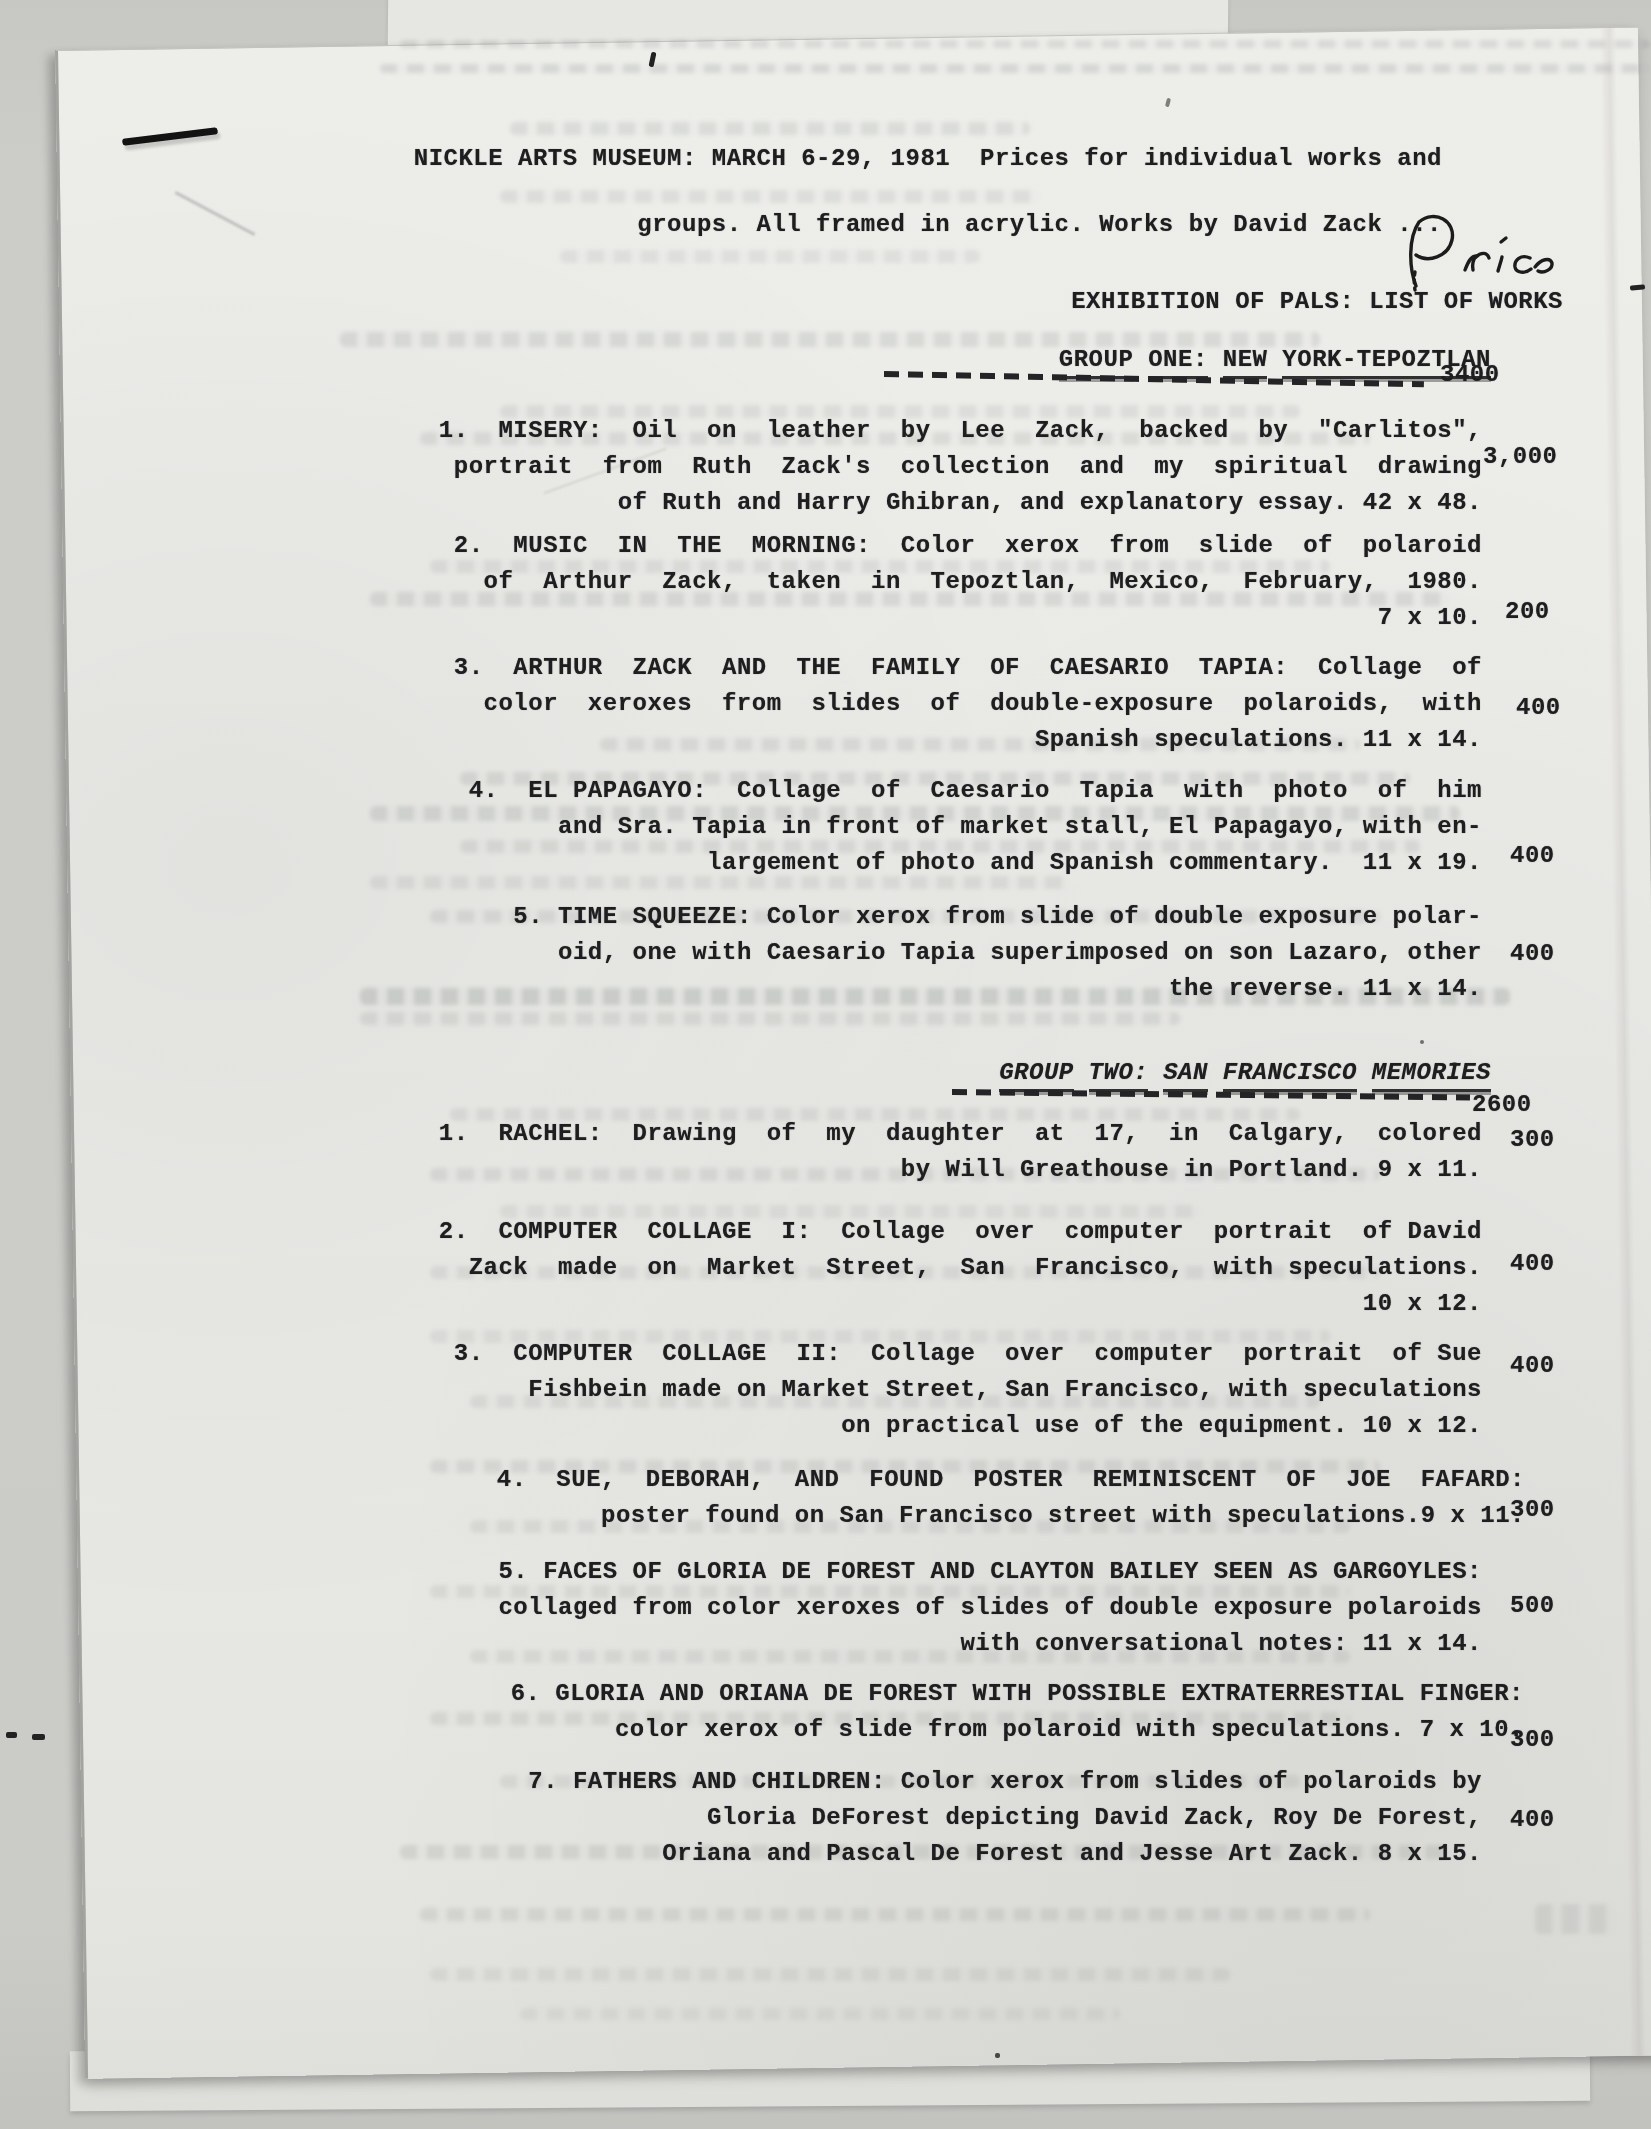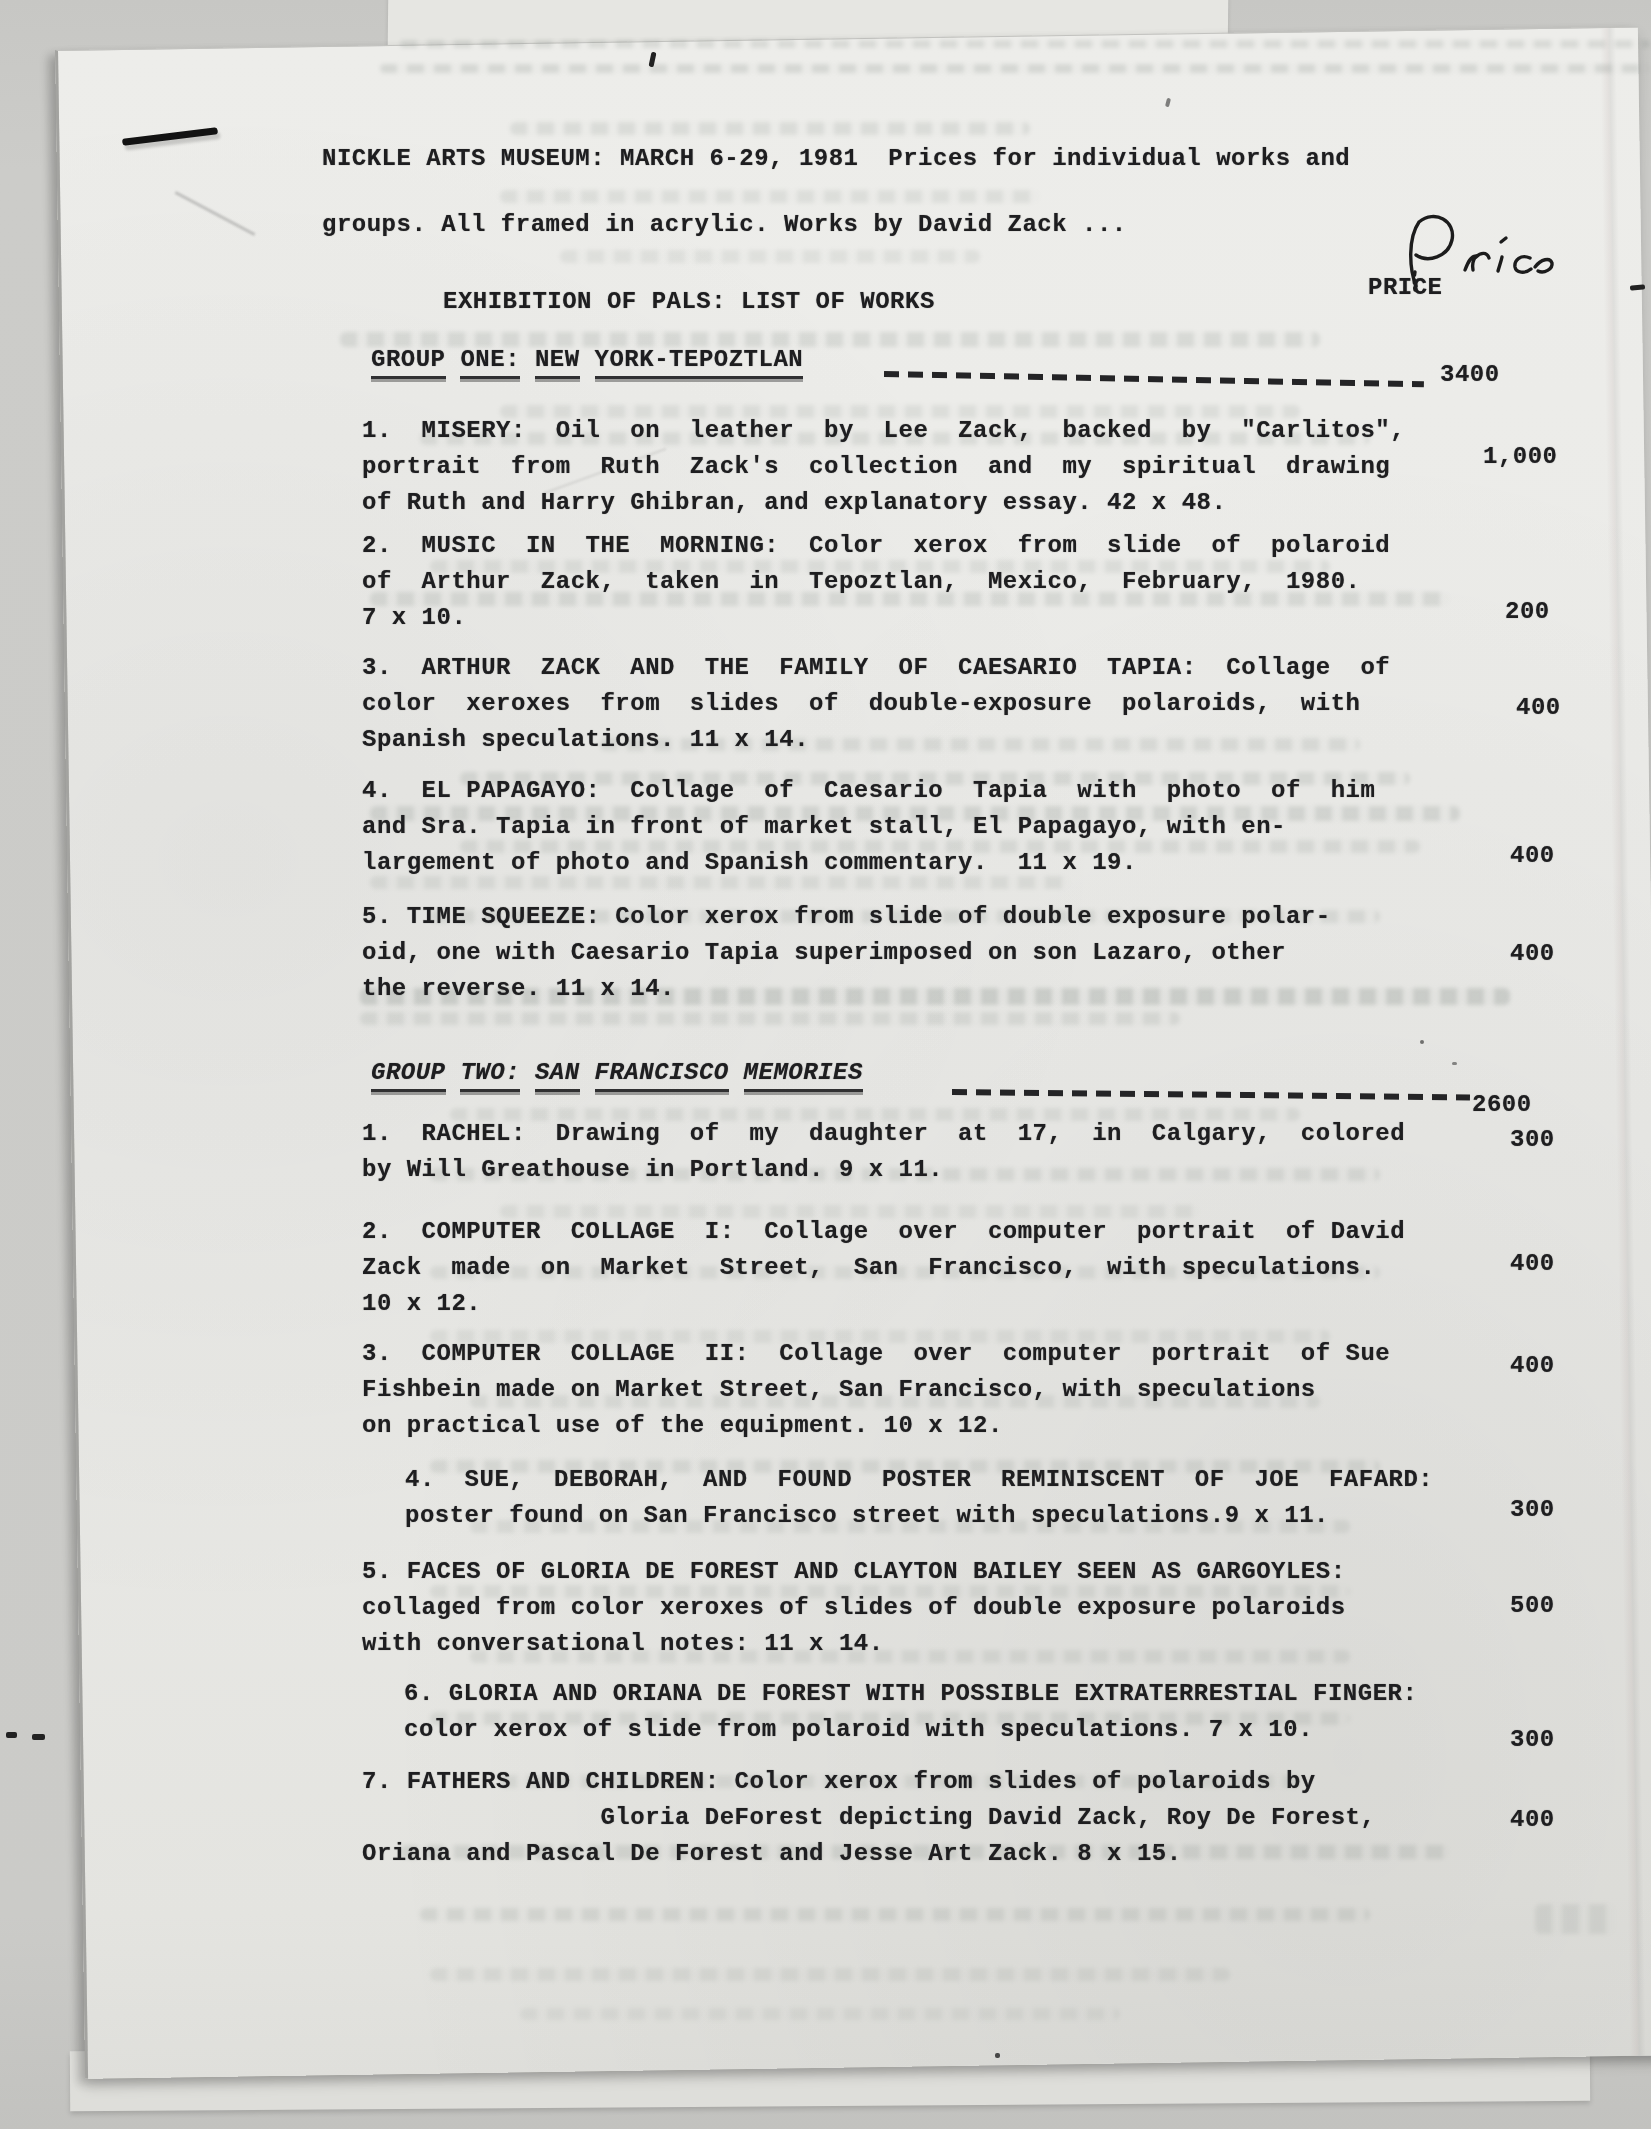--- a/index.html
+++ b/index.html
@@ -18,21 +18,21 @@
         border-left:3px solid #a3a3a0;border-top:1px solid #c2c2bf;
         box-shadow:-7px 5px 10px rgba(0,0,0,.18), 0 8px 14px rgba(0,0,0,.14);}
   .page:after{content:"";position:absolute;right:22px;top:0;width:16px;height:100%;
         background:linear-gradient(90deg,rgba(0,0,0,0) 0%,rgba(150,120,120,.10) 45%,rgba(0,0,0,.06) 60%,rgba(0,0,0,0) 100%);}
   .page:before{content:"";position:absolute;left:0;top:0;width:100%;height:100%;
         background:radial-gradient(ellipse at 80% 85%, rgba(0,0,0,.05), rgba(0,0,0,0) 55%),
                    radial-gradient(ellipse at 10% 40%, rgba(0,0,0,.04), rgba(0,0,0,0) 45%);}
   
   .tw{position:absolute;color:#1e1e20;font:bold 24px/36px "Liberation Mono", monospace;
       letter-spacing:.5px;white-space:pre-wrap;width:1120px;
-      text-shadow:0 0 1px rgba(30,30,30,.55);}
+      text-shadow:0 0 1px rgba(30,30,30,.55);text-align:right;}
   .price{width:auto;text-align:right;white-space:nowrap;}
   .gtitle .gword{border-bottom:3px solid rgba(28,28,30,.9);
       box-shadow:0 3px 0 0 rgba(28,28,30,.38);padding-bottom:3px;}
   
   .dashrule{position:absolute;height:6px;transform-origin:left center;
       background:repeating-linear-gradient(90deg,#242426 0 15px,rgba(0,0,0,0) 15px 24px);}
   
   .staple{position:absolute;left:122px;top:133px;width:96px;height:7px;background:#131313;
       border-radius:3px;transform:rotate(-7deg);box-shadow:2px 5px 3px rgba(0,0,0,.16);}
   
@@ -115,21 +115,21 @@
   <div class="tw" style="left:1368px;top:270px;">PRICE</div>
   <div class="tw gtitle" style="left:371px;top:342px;"><span class="gword">GROUP</span> <span class="gword">ONE:</span> <span class="gword">NEW</span> <span class="gword">YORK-TEPOZTLAN</span></div>
 
   <div class="tw" style="left:443px;top:284px;">EXHIBITION OF PALS: LIST OF WORKS</div>
   <div class="dashrule" style="left:884px;top:371px;width:540px;transform:rotate(1.1deg);"></div>
   <div class="tw price" style="left:1440px;top:357px;">3400</div>
 
   <div class="tw" style="left:362px;top:413px;">1.  MISERY:  Oil  on  leather  by  Lee  Zack,  backed  by  "Carlitos",
 portrait  from  Ruth  Zack's  collection  and  my  spiritual  drawing
 of Ruth and Harry Ghibran, and explanatory essay. 42 x 48.</div>
-  <div class="tw price" style="left:1483px;top:439px;">1,000</div>
+  <div class="tw price" style="left:1483px;top:439px;">3,000</div>
 
   <div class="tw" style="left:362px;top:528px;">2.  MUSIC  IN  THE  MORNING:  Color  xerox  from  slide  of  polaroid
 of  Arthur  Zack,  taken  in  Tepoztlan,  Mexico,  February,  1980.
 7 x 10.</div>
   <div class="tw price" style="left:1505px;top:594px;">200</div>
 
   <div class="tw" style="left:362px;top:650px;">3.  ARTHUR  ZACK  AND  THE  FAMILY  OF  CAESARIO  TAPIA:  Collage  of
 color  xeroxes  from  slides  of  double-exposure  polaroids,  with
 Spanish speculations. 11 x 14.</div>
   <div class="tw price" style="left:1516px;top:690px;">400</div>

